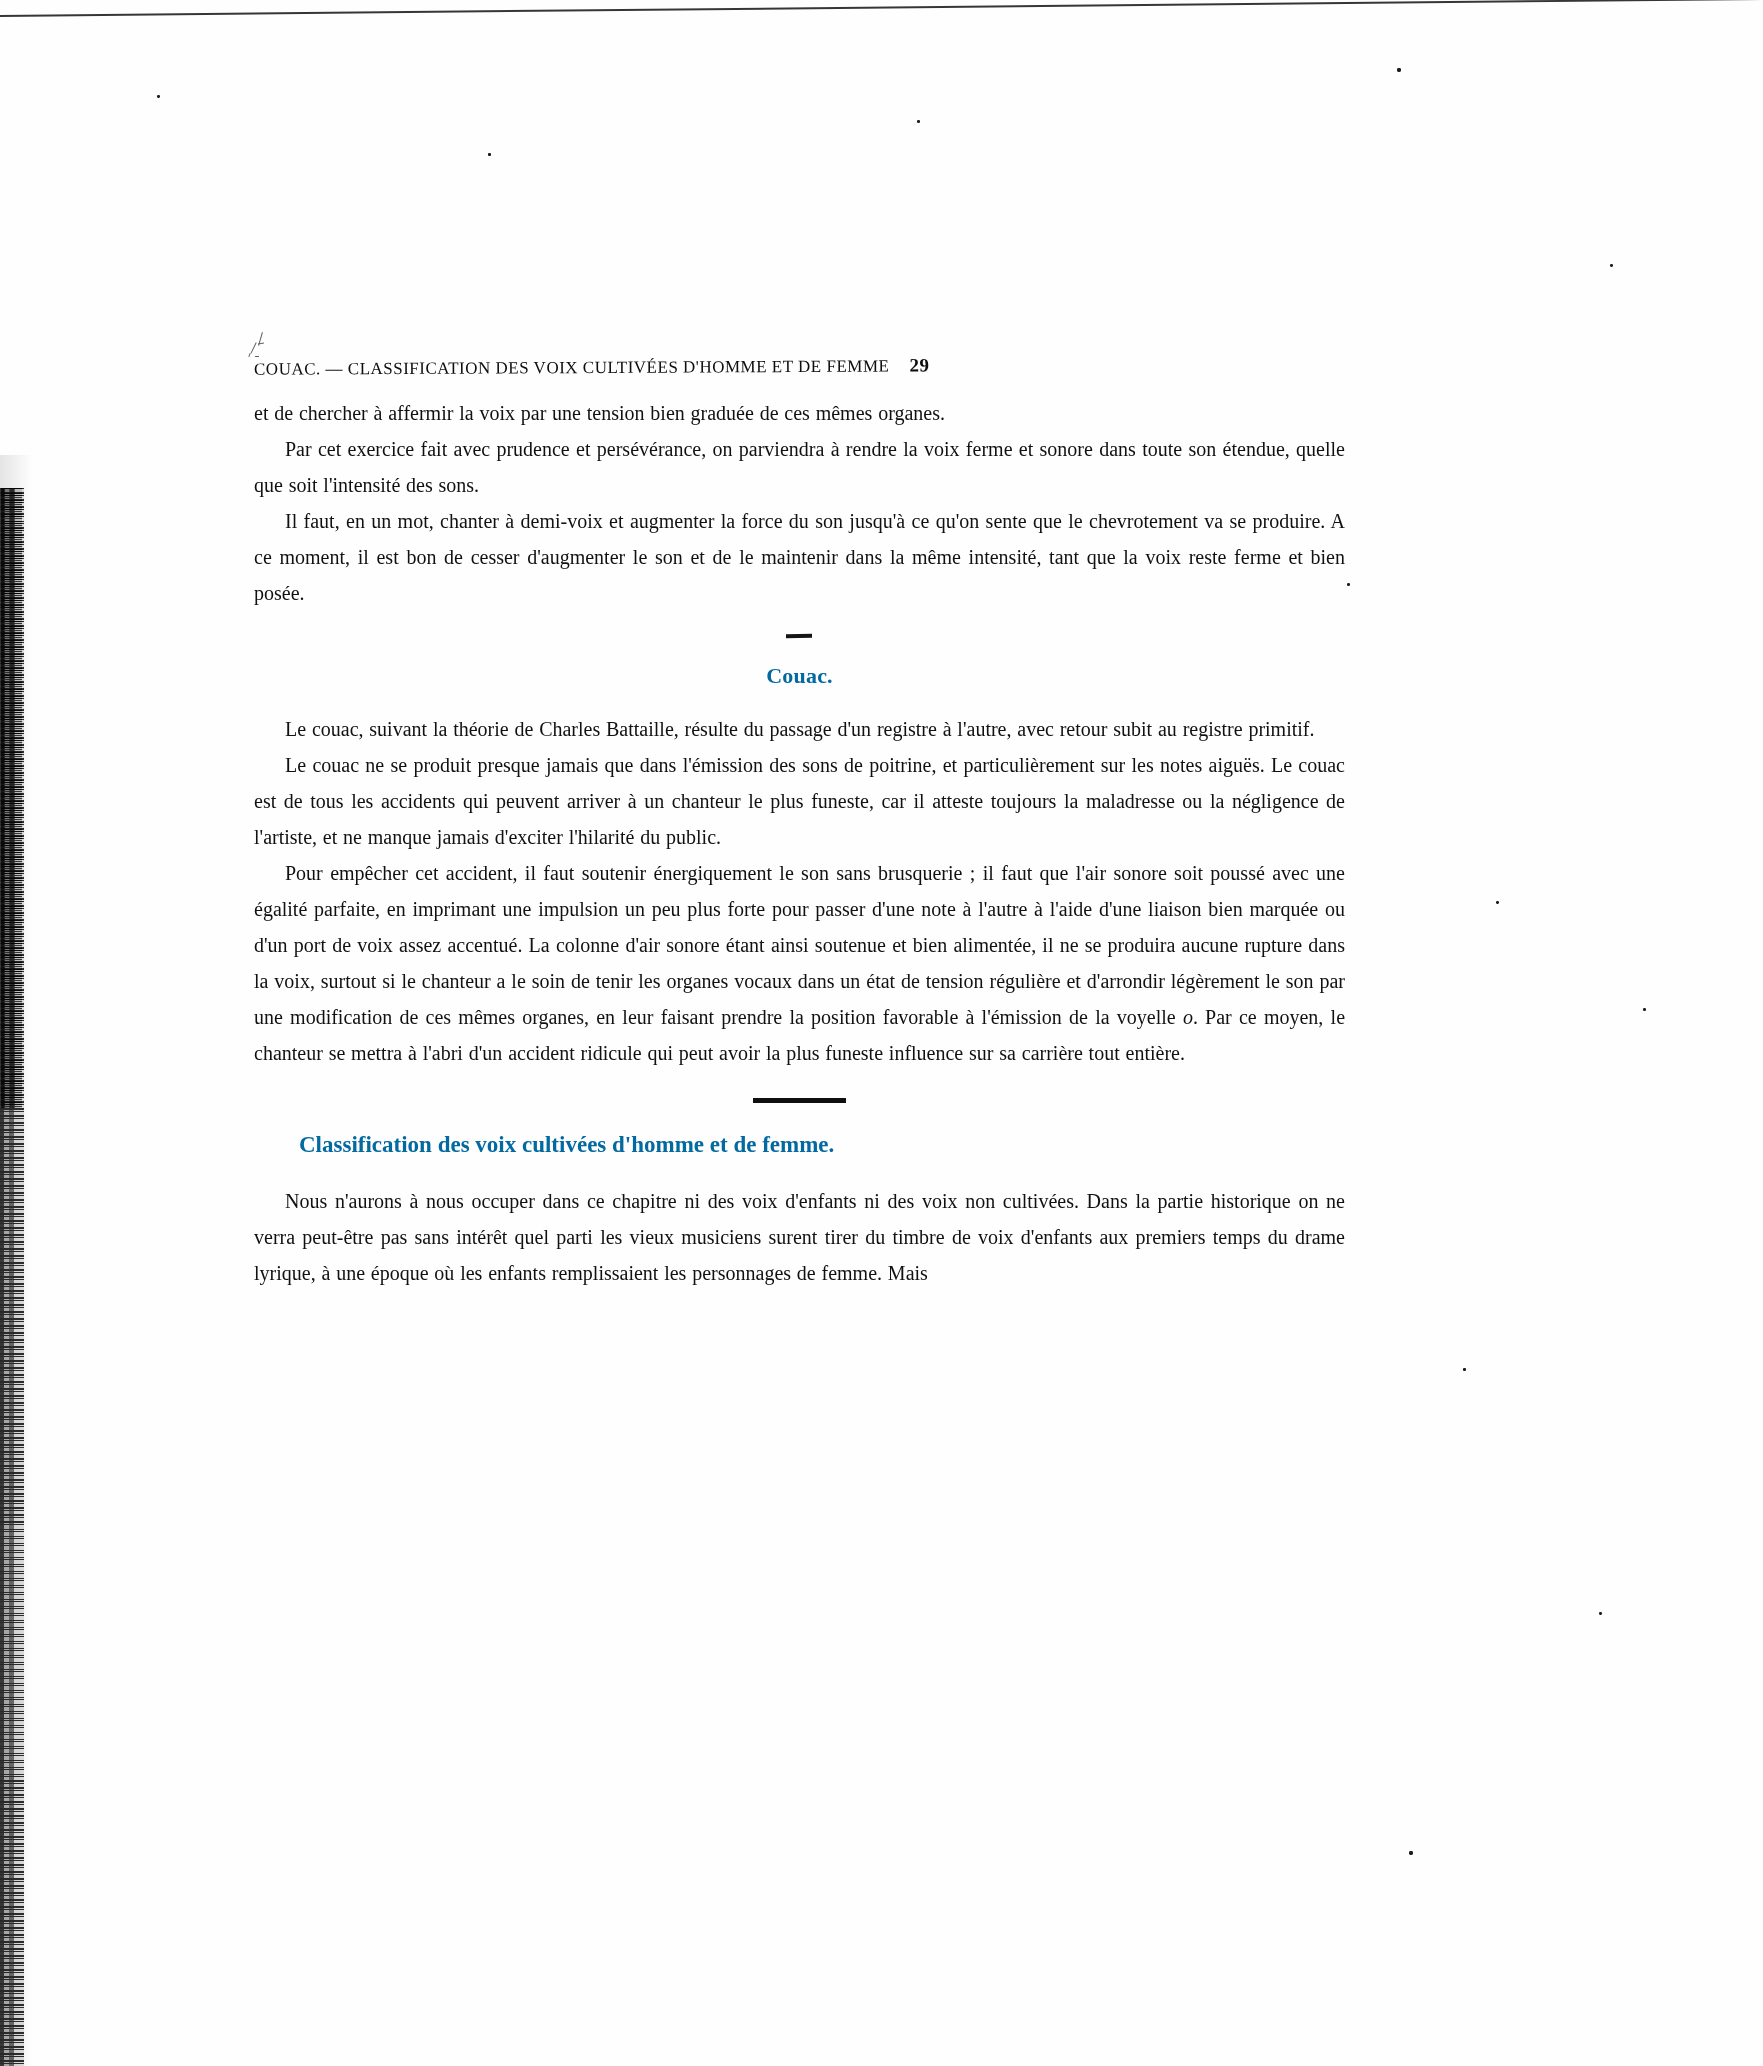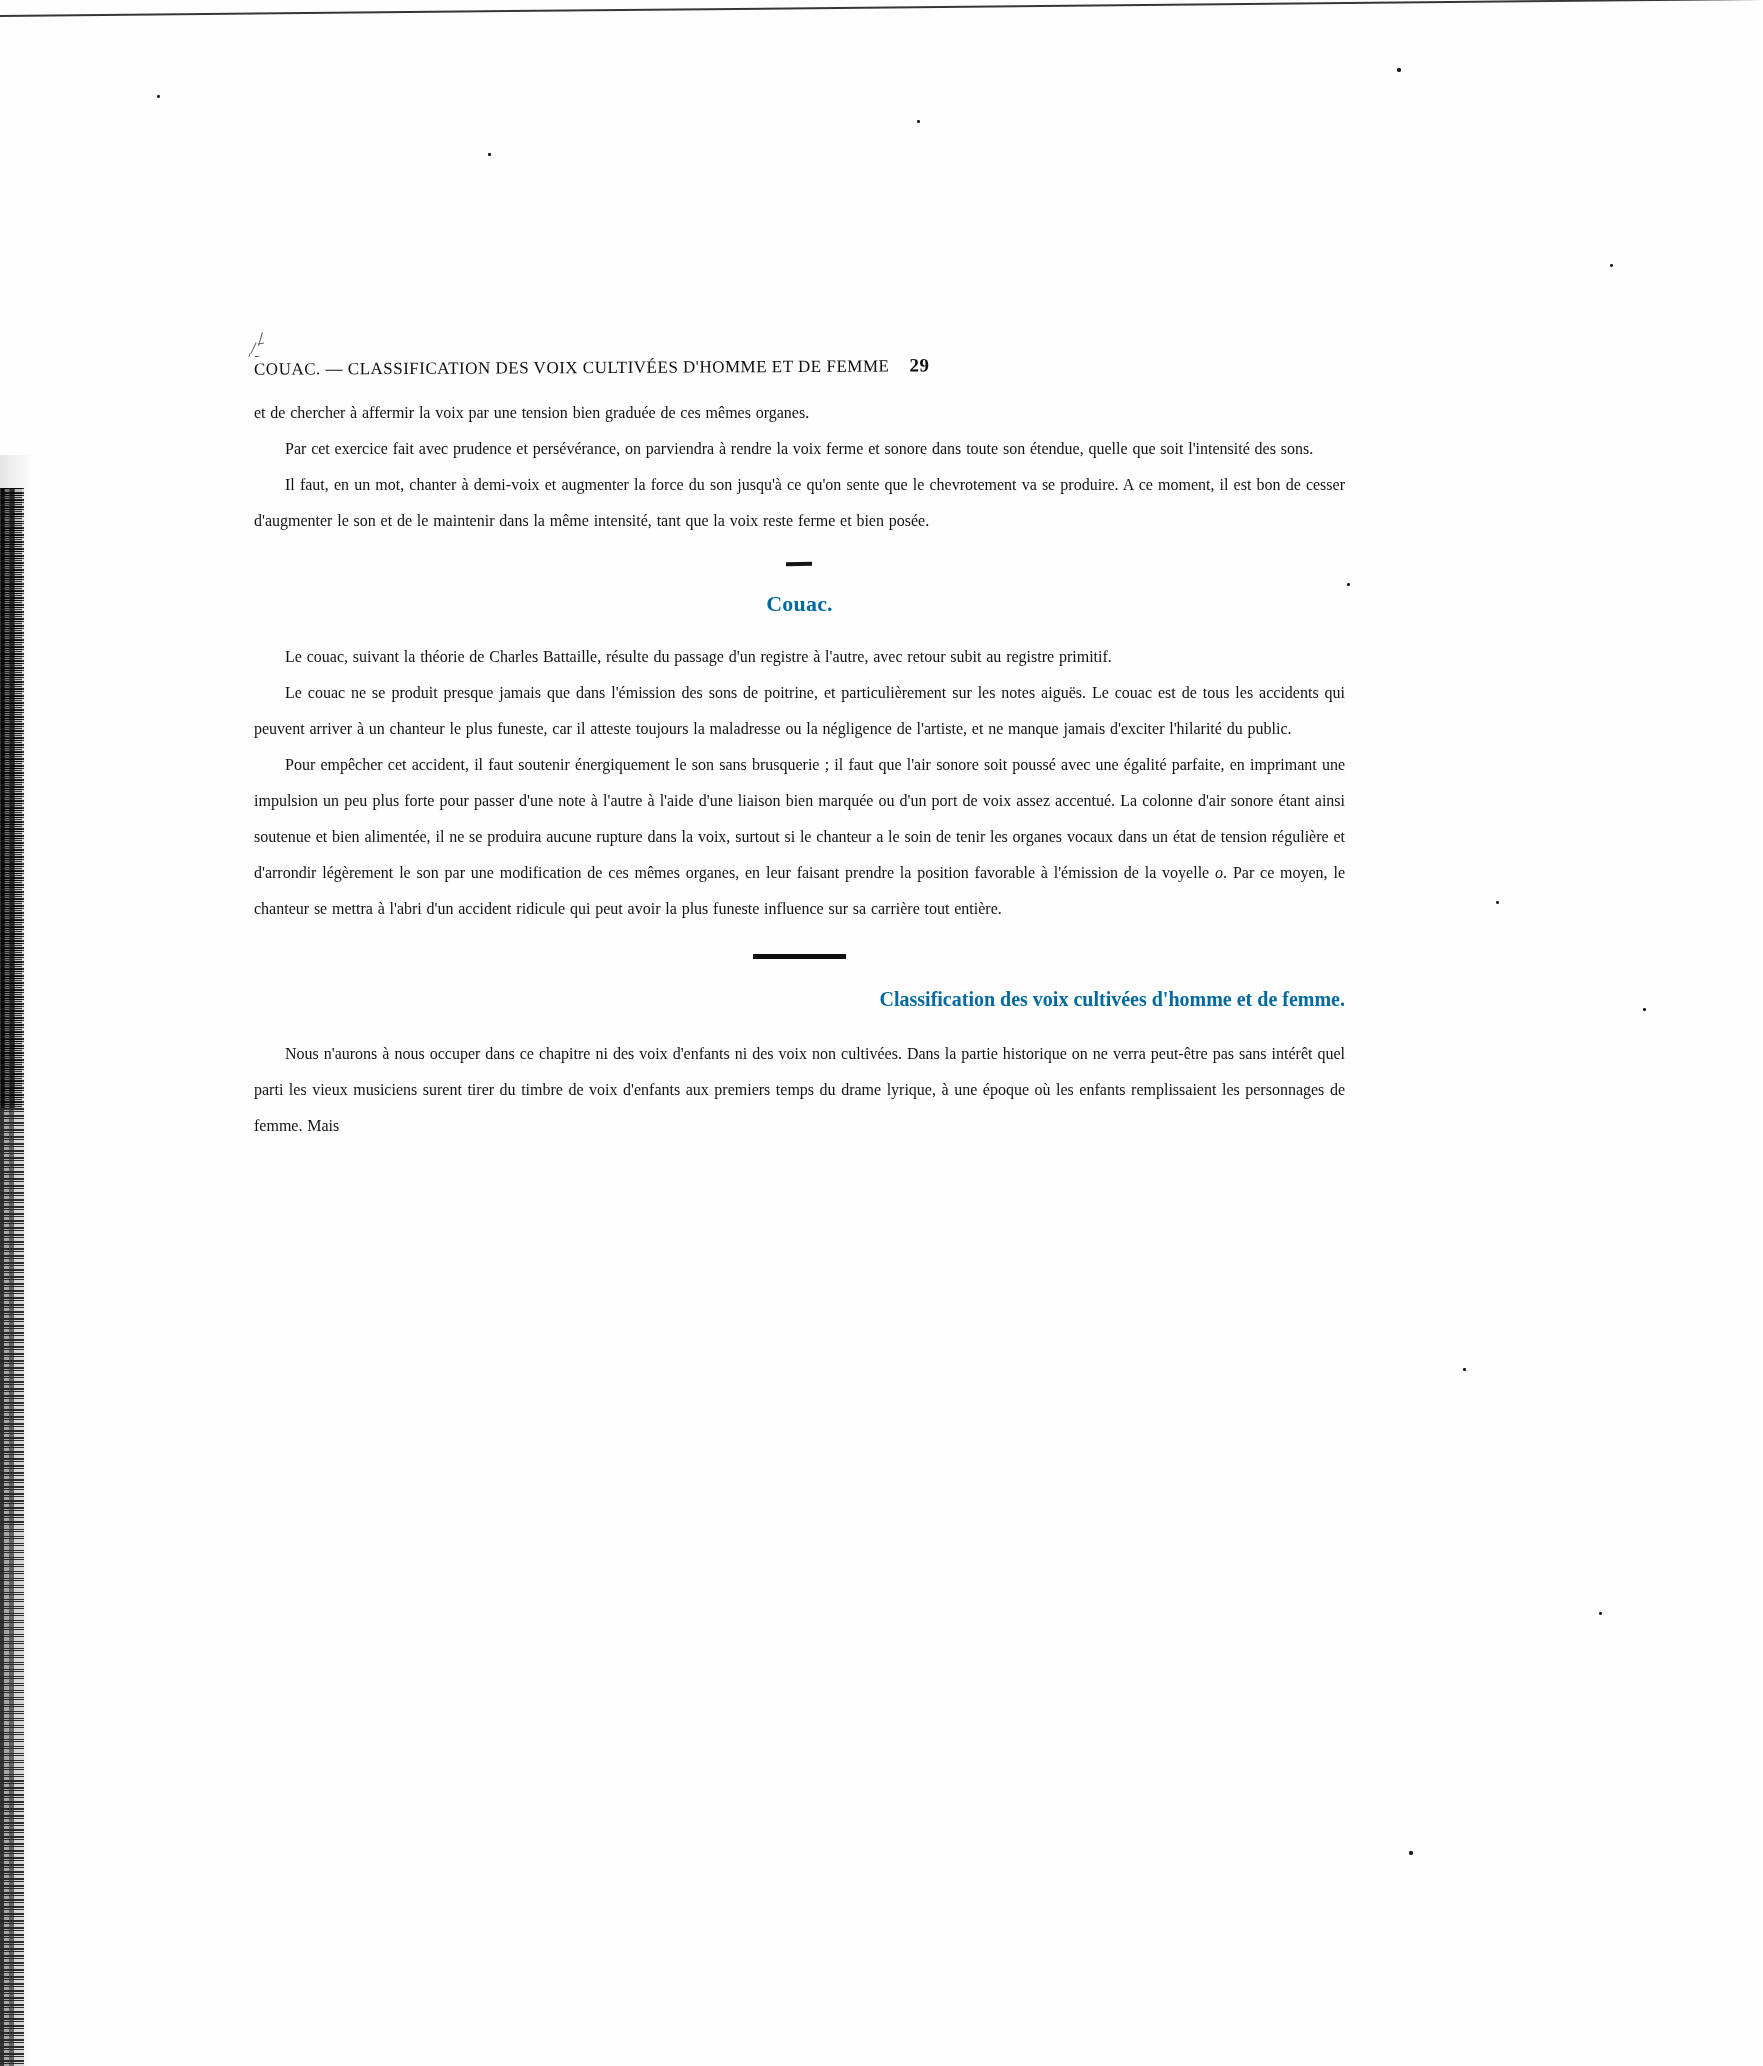--- a/index.html
+++ b/index.html
@@ -118,21 +118,21 @@
     font-stretch: condensed;
   }
   .running-head .rh-folio {
     font-weight: 700;
     font-size: 19px;
     margin-left: 20px;
   }
 
   p.body {
     margin: 0;
-    font-size: 16px;
+    font-size: 20px;
     line-height: 36px;
     text-align: justify;
     text-indent: 31px;
     color: #111111;
     word-spacing: 0.8px;
     hyphens: manual;
   }
   p.body.first { text-indent: 0; }
   p.body i { font-style: italic; }
 
@@ -156,24 +156,24 @@
 
   h2.section-title {
     margin: 0 0 22px 0;
     font-size: 22px;
     font-weight: 700;
     text-align: center;
     color: #0369a1;
     letter-spacing: 0.2px;
   }
   h2.section-title.wide {
-    font-size: 20px;
+    font-size: 23px;
     letter-spacing: 0px;
     margin: 0 0 25px 0;
-    text-align: right;
+    text-align: left;
     padding-left: 45px;
   }
 </style>
 </head>
 <body>
 
 <div class="page">
 
   <div class="scan-rule-top"></div>
 

